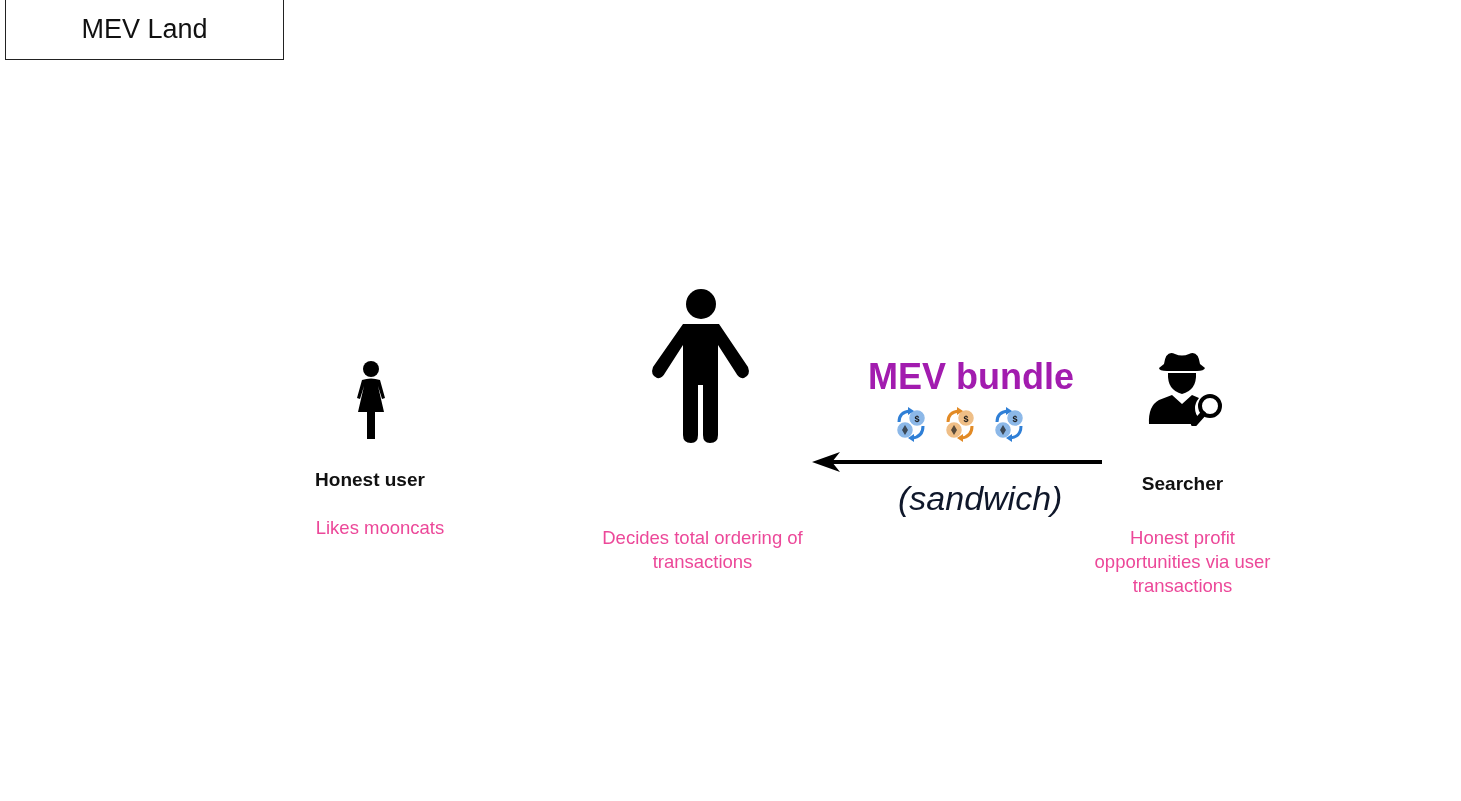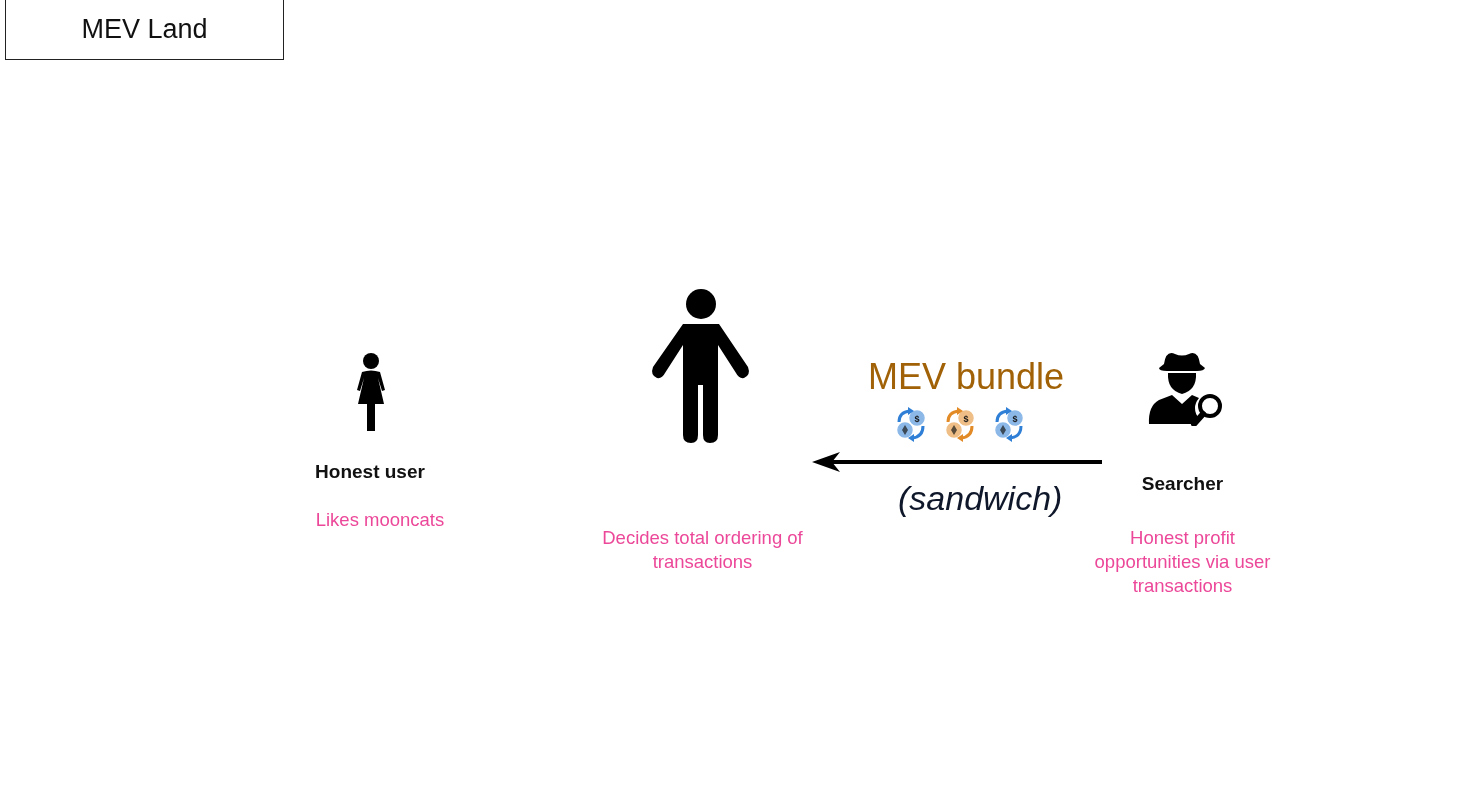--- a/index.html
+++ b/index.html
@@ -11,30 +11,30 @@
     }
     .title-box {
       position: absolute; left: 5px; top: -2px; width: 279px; height: 62px;
       border: 1.5px solid #222; box-sizing: border-box; background: #fff;
       display: flex; align-items: center; justify-content: center;
       font-size: 27px; color: #111;
     }
     .abs { position: absolute; }
     .actor-label { font-weight: bold; font-size: 19px; text-align: center; color: #111; }
     .actor-desc { font-size: 18.5px; text-align: center; line-height: 24px; color: #ec4899; }
-    .bundle-title { font-weight: normal; font-size: 36px; color: #a16207; }
+    .bundle-title { font-weight: bold; font-size: 36px; color: #a21caf; }
     .sandwich { font-style: italic; font-size: 34px; color: #0f172a; }
     svg { display: block; }
   </style>
 </head>
 <body>
 
 <div class="title-box">MEV Land</div>
 
-<div class="abs" style="left:300px; top:348px; width:150px; height:190px;">
+<div class="abs" style="left:300px; top:356px; width:150px; height:190px;">
   <svg class="abs" style="left:51px; top:4px;" width="40" height="82" viewBox="0 0 40 82">
     <circle cx="20" cy="9" r="8" fill="#000"></circle>
     <path d="M11 20 Q20 17 29 20 L34 38 L31 39 L27 26 L33 52 L24 52 L24 79 L20 79 L20 54 L20 79 L16 79 L16 52 L7 52 L13 26 L9 39 L6 38 Z" fill="#000"></path>
   </svg>
   <div class="abs actor-label" style="left:-5px; top:113px; width:150px;">Honest user</div>
   <div class="abs actor-desc" style="left:-5px; top:160px; width:170px;">Likes mooncats</div>
 </div>
 
 <div class="abs" style="left:590px; top:280px; width:225px; height:300px;">
   <svg class="abs" style="left:60px; top:5px;" width="102" height="160" viewBox="0 0 102 160">

